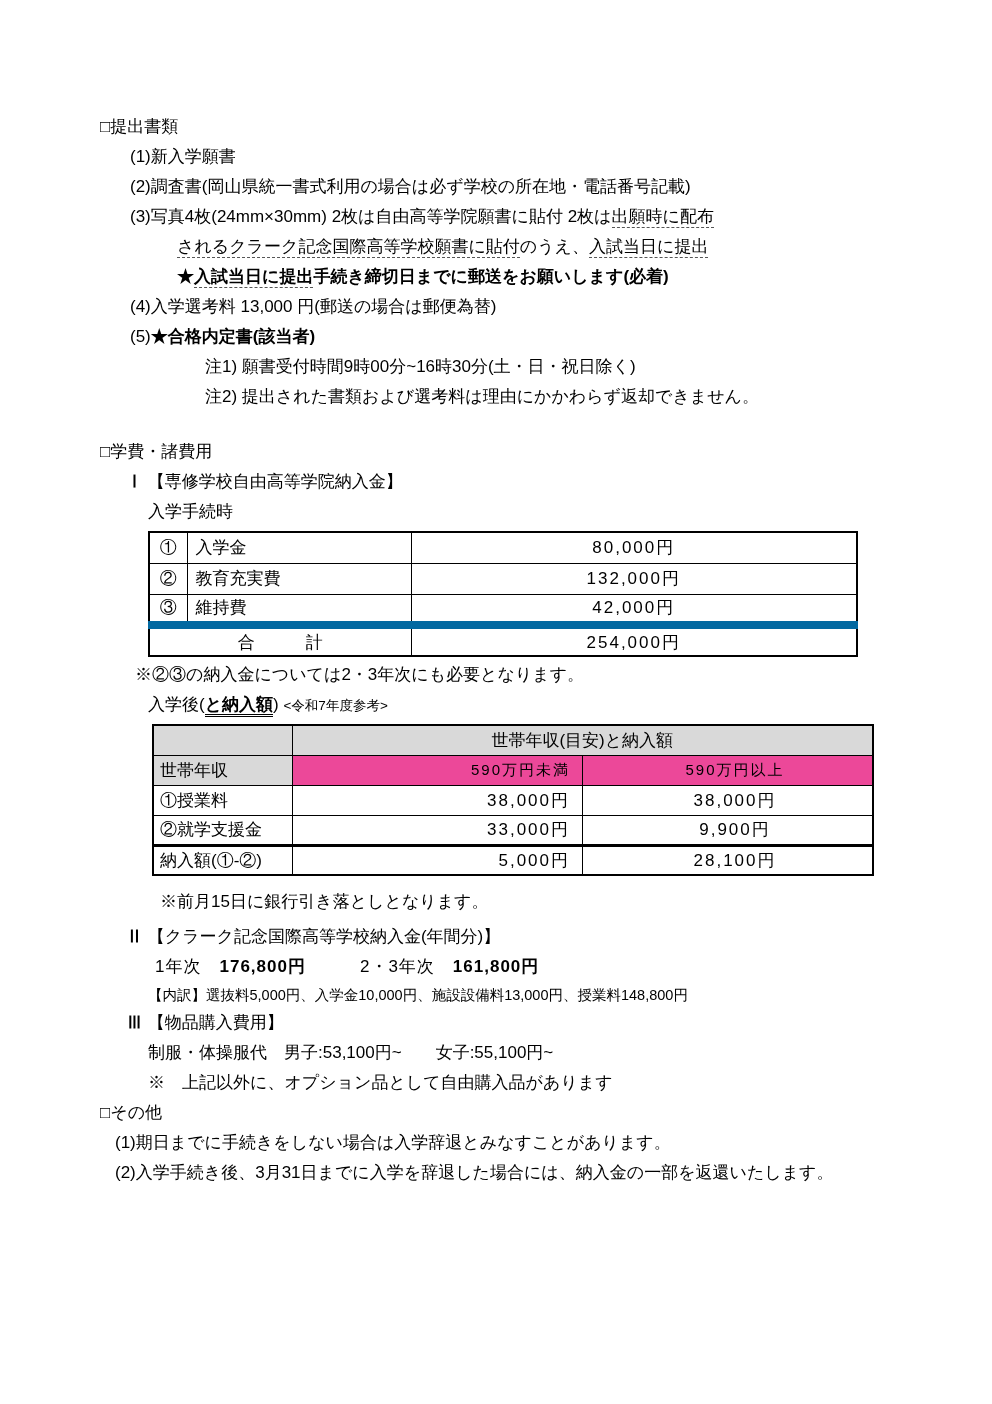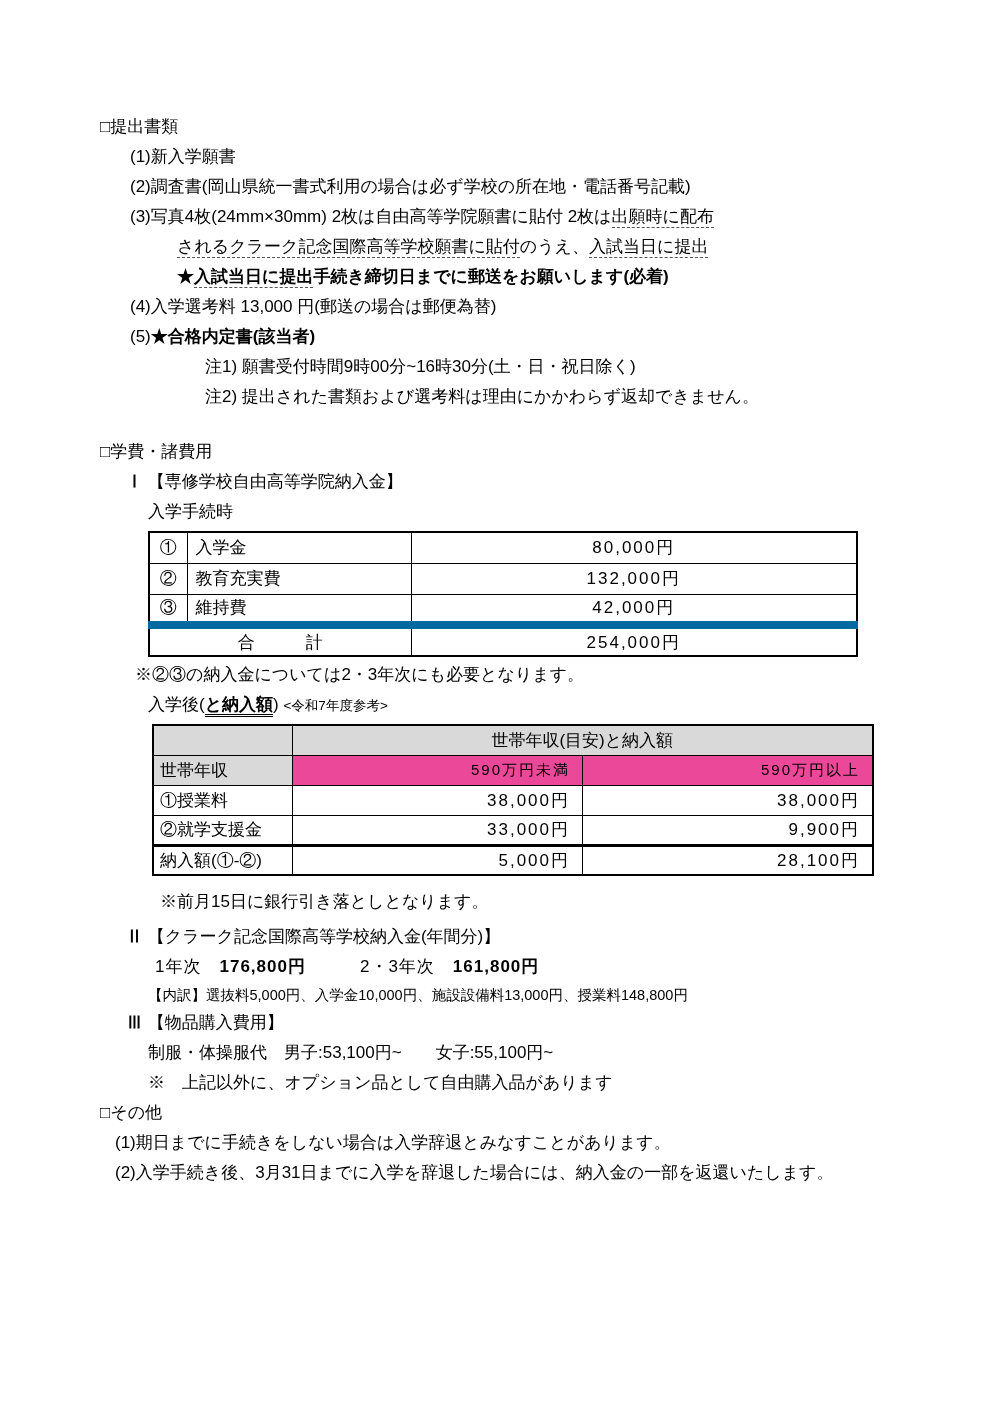--- a/index.html
+++ b/index.html
@@ -43,21 +43,21 @@
   .t1 .c-amt  { width:446px; text-align:center; letter-spacing:2px; }
   .t1 .total td { border-top:8px solid #0369a1; }
   .t1 .total .c-lab { text-align:center; }
 
   .t2 { width:722px; margin-left:52px; margin-top:3px; margin-bottom:11px; border:2px solid #000; }
   .t2 td { height:30px; padding:0 8px; }
   .t2 .hdr { background:#d9d9d9; text-align:center; }
   .t2 .hdr-sm { background:#ec4899; text-align:center; font-size:15px; }
   .t2 .c-lab  { width:139px; text-align:left; padding-left:6px; }
   .t2 .c-v1   { width:287px; text-align:right; padding-right:12px; letter-spacing:2px; }
-  .t2 .c-v2   { width:296px; text-align:right; padding-right:12px; letter-spacing:2px;padding-left:27px; }
+  .t2 .c-v2   { width:296px; text-align:center; padding-right:12px; letter-spacing:2px;padding-left:27px; }
   .t2 .total td { border-top:3px solid #000; }
 
   .yearline { margin-left:55px; letter-spacing:1px; }
   .yr-amt { font-weight:bold; }
   .refsm { font-size:13.5px; }
 </style>
 </head>
 <body>
 
 <div class="page">

